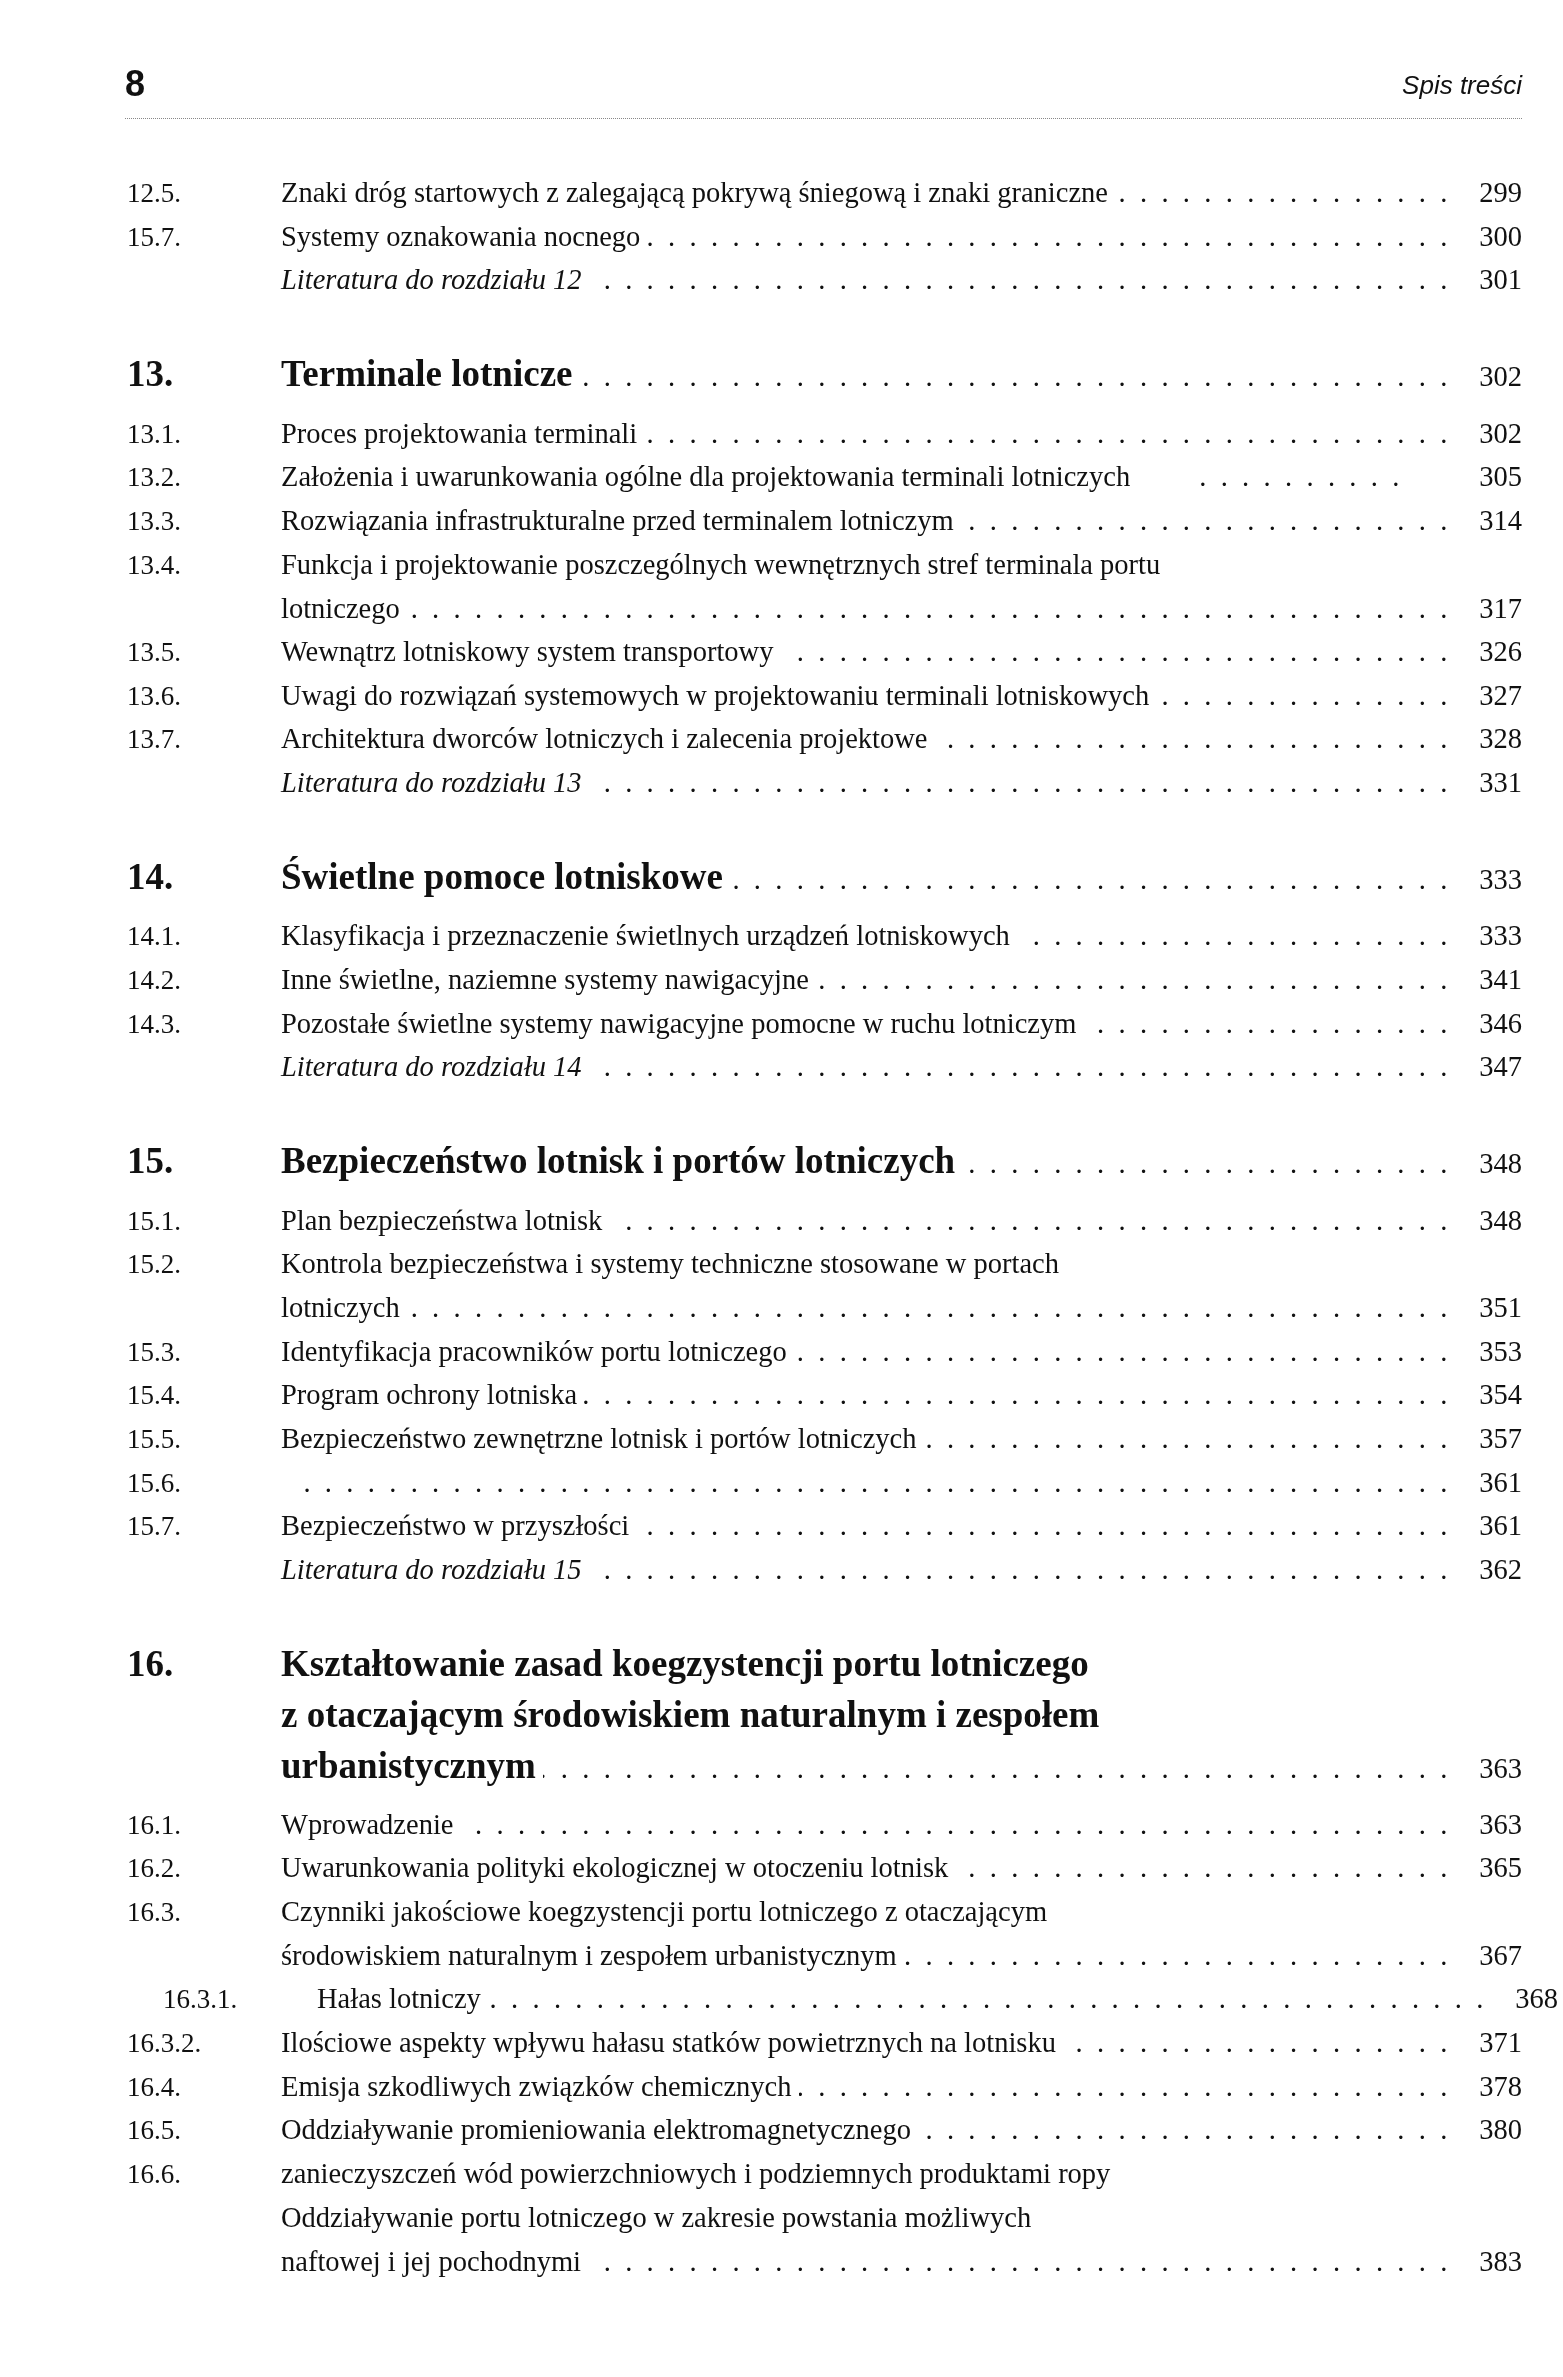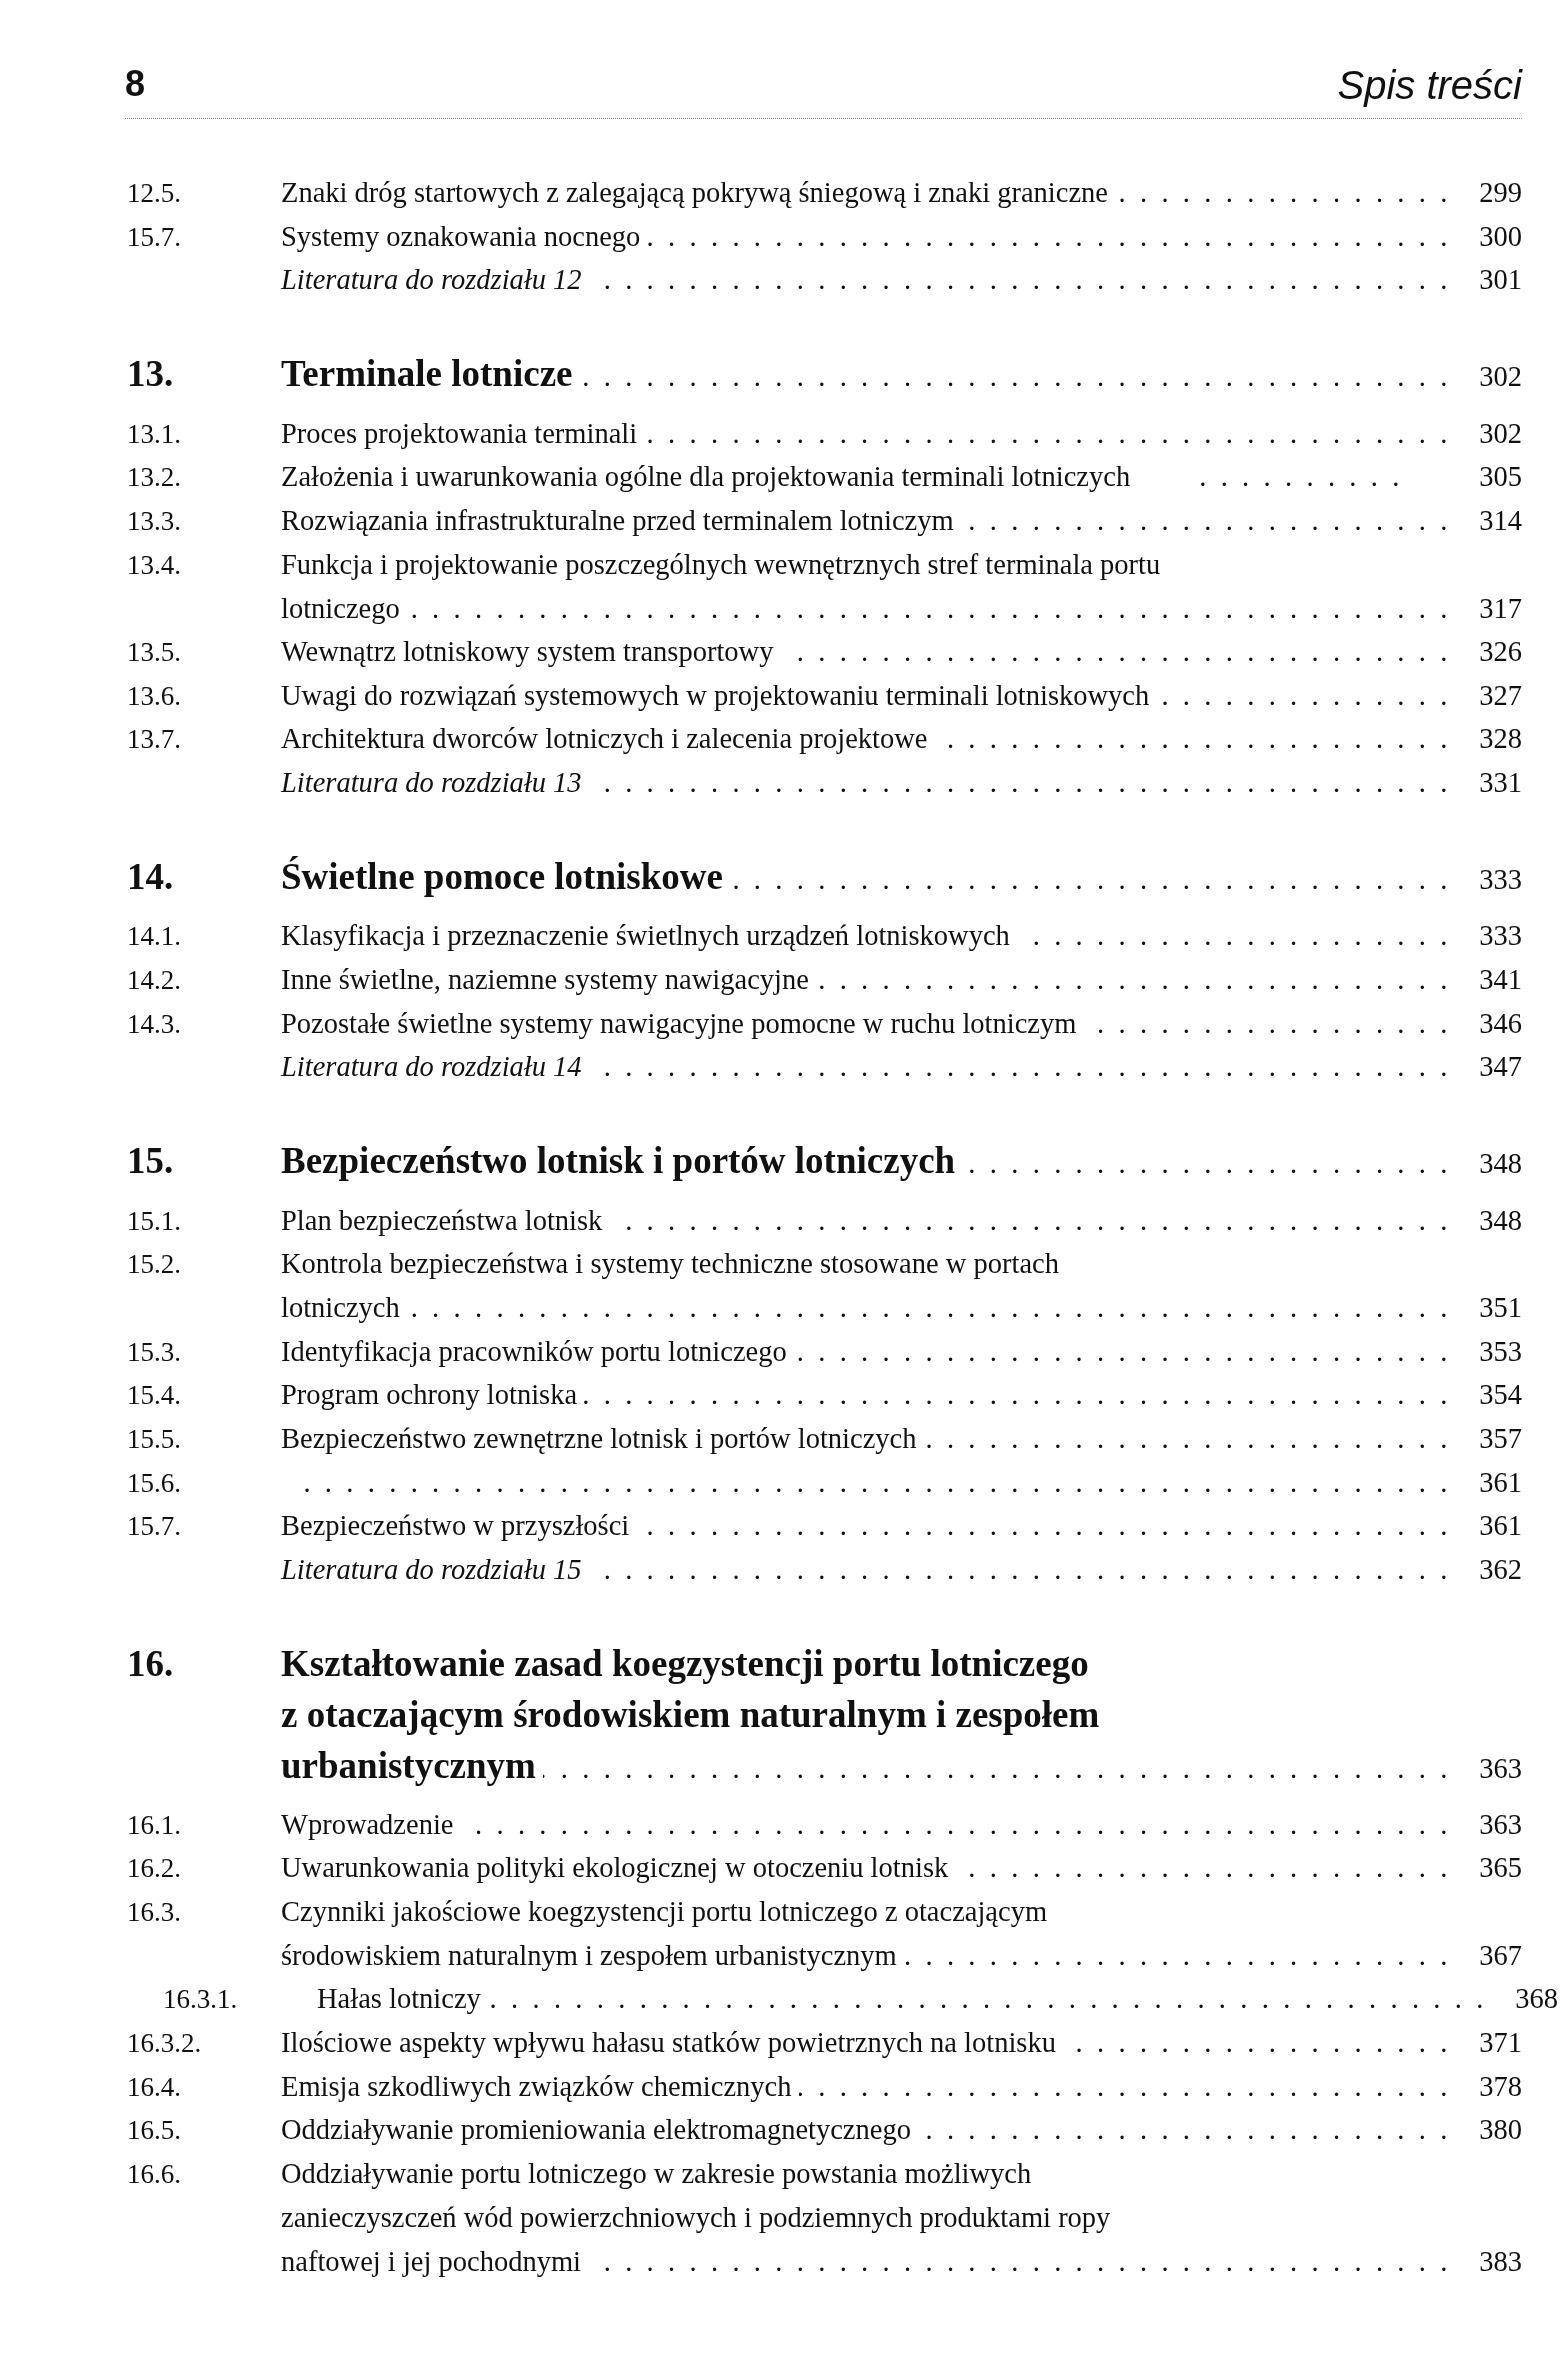--- a/index.html
+++ b/index.html
@@ -1,21 +1,21 @@
 <!DOCTYPE html>
 <html style="font-size:14.3px"><head>
 <meta charset="utf-8">
 <style>
   html, body { margin: 0; padding: 0; background: #ffffff; }
   body { width: 1564px; height: 2377px; position: relative; overflow: hidden;
          font-family: "Liberation Serif", serif; color: #111; }
   .hdr-num { position: absolute; left: 125px; top: 62px; font-family: "Liberation Sans", sans-serif;
              font-weight: bold; font-size: 36px; line-height: 43px; }
   .hdr-title { position: absolute; right: 42px; top: 66px; font-family: "Liberation Sans", sans-serif;
-               font-style: italic; font-size: 40px; line-height: 39px; }
+               font-style: italic; font-size: 26px; line-height: 39px; }
   .hdr-rule { position: absolute; left: 125px; right: 42px; top: 118px; height: 0;
               border-top: 0.9px dotted #888; }
   .toc { position: absolute; left: 0; top: 0; width: 1564px; }
   .row { position: absolute; left: 127px; width: 1395px; height: 45px; }
   .num { position: absolute; left: 0; top: 0; font-size: 27px; line-height: 45px; white-space: nowrap; }
   .entry { position: absolute; left: 154px; right: 0; top: 0; }
   .line { position: relative; display: flex; align-items: baseline; font-size: 28.5px; line-height: 45px; white-space: nowrap; }
   .ttl { white-space: nowrap; }
   .dots { flex: 1 1 auto; overflow: hidden; white-space: nowrap; margin: 0 16px 0 7.1px; letter-spacing: 0; }
   .dots::before { content: ". . . . . . . . . . . . . . . . . . . . . . . . . . . . . . . . . . . . . . . . . . . . . . . . . . . . . . . . . . . . . . . . . . . . . . . . . . . . . . . . . . . . . . . . . . ."; 
@@ -387,24 +387,24 @@
           <span class="ttl">Oddziaływanie promieniowania elektromagnetycznego</span>
           <span class="dots"></span>
           <span class="pg">380</span>
         </div>
       </div>
     </div>
     <div class="row" style="top: 2152px; height: 131px;">
       <div class="num" style="line-height: 44px;">16.6.</div>
       <div class="entry">
         <div class="line" style="line-height: 44px;">
+          <span class="ttl">zanieczyszczeń wód powierzchniowych i podziemnych produktami ropy</span>
+        </div>
+        <div class="line" style="line-height: 44px;">
           <span class="ttl">Oddziaływanie portu lotniczego w zakresie powstania możliwych</span>
-        </div>
-        <div class="line" style="line-height: 44px;">
-          <span class="ttl">zanieczyszczeń wód powierzchniowych i podziemnych produktami ropy</span>
         </div>
         <div class="line" style="line-height: 44px;">
           <span class="ttl">naftowej i jej pochodnymi</span>
           <span class="dots"></span>
           <span class="pg">383</span>
         </div>
       </div>
     </div>
   </div>
 

